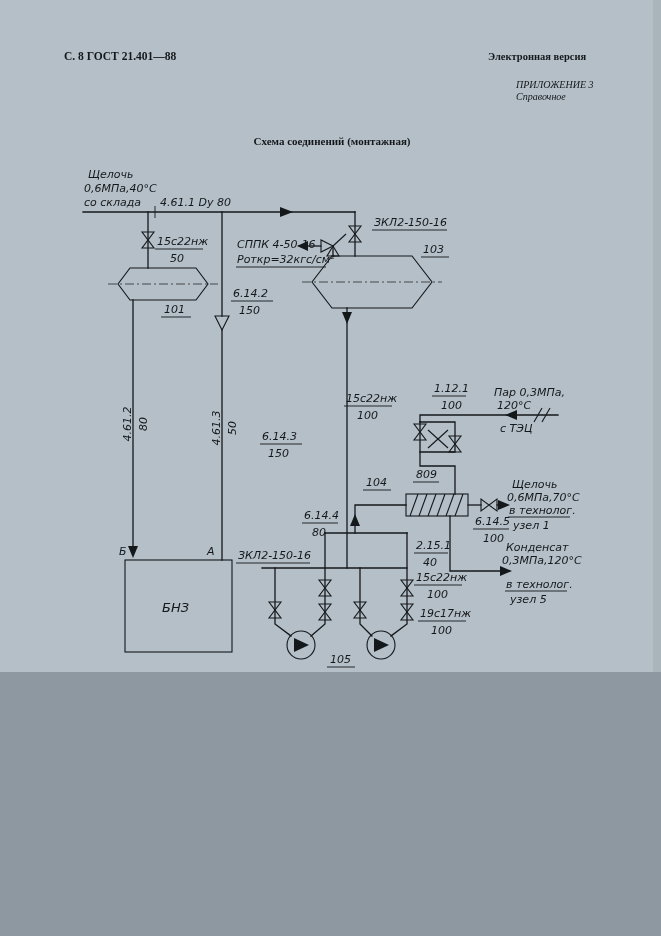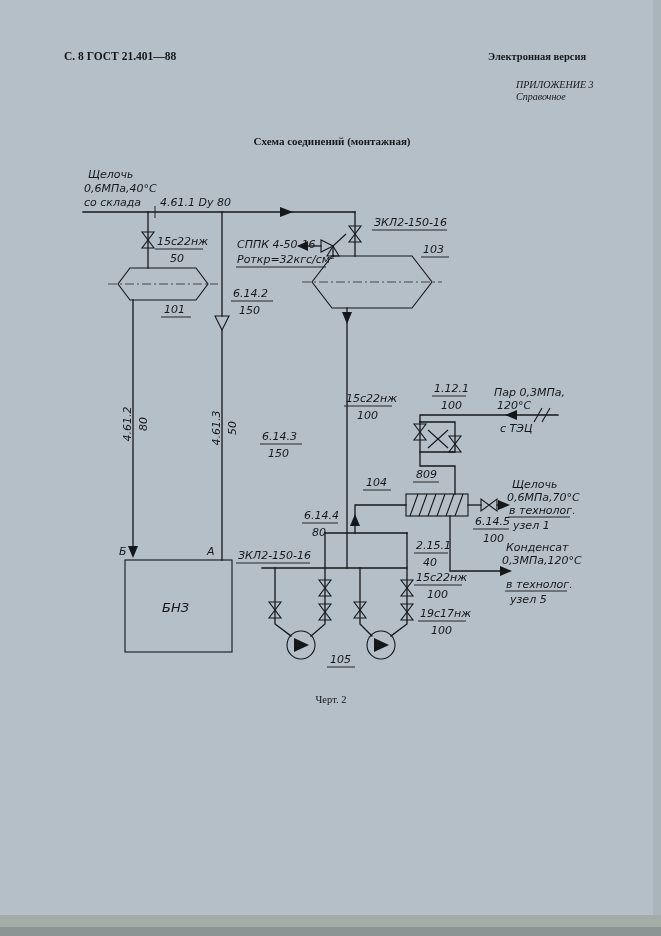--- a/index.html
+++ b/index.html
@@ -1,16 +1,16 @@
 <!DOCTYPE html>
 <html><head>
 <meta charset="utf-8">
 <style>
   html,body{margin:0;padding:0;background:#8e98a0;}
-  .page{position:relative;width:661px;height:936px;background:#b4bfc7;overflow:hidden;text-align:center;}
+  .page{position:relative;width:661px;height:672px;background:#b4bfc7;overflow:hidden;text-align:center;}
   .page svg{position:absolute;left:0;top:0;display:block;}
   .pipe{stroke:#15181b;stroke-width:1.3;fill:none;stroke-linecap:square;}
   .sym{stroke:#15181b;stroke-width:1.1;fill:none;stroke-linejoin:miter;}
   .blk{fill:#15181b;stroke:none;}
   .cl{stroke:#15181b;stroke-width:0.7;fill:none;stroke-dasharray:9 3 2 3;}
   .lbar{stroke:#15181b;stroke-width:0.9;}
   text{fill:#15181b;}
   .d{font:italic 11px "DejaVu Sans",sans-serif;}
   .hl{font:bold 11.5px "Liberation Serif",serif;}
   .hr{font:bold 10.5px "Liberation Serif",serif;}

